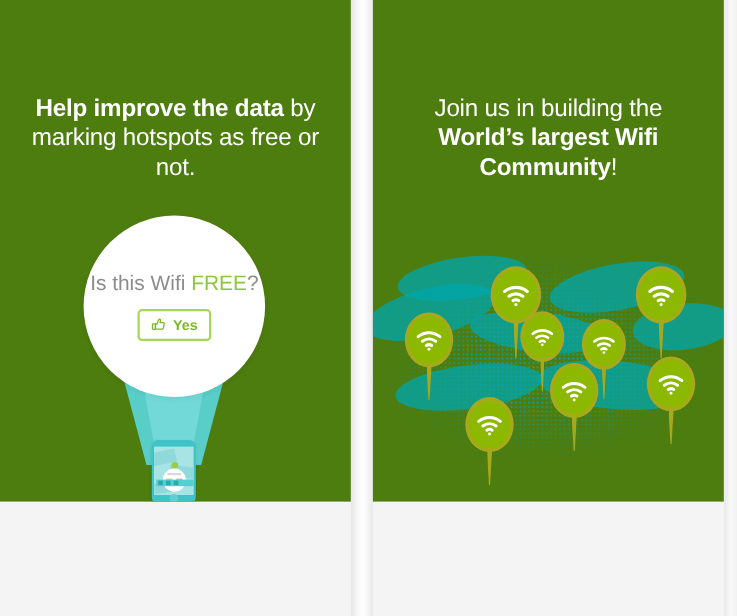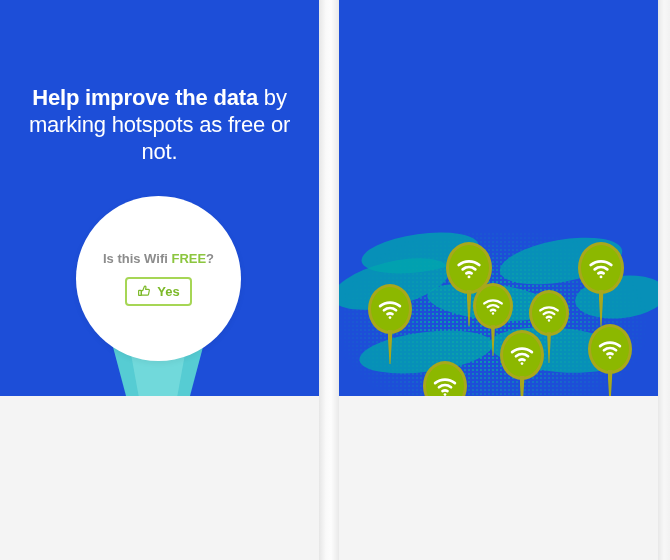--- a/index.html
+++ b/index.html
@@ -13,22 +13,22 @@
   }
   #app {
     position: relative;
     width: 670px;
     height: 560px;
     background: #f4f4f4;
   }
   .panel {
     position: absolute;
     top: 0;
-    height: 396px;
-    background: #1d4ed8;
+    height: 456px;
+    background: #4d7c0f;
     overflow: hidden;
   }
   #panel-left  { left: 0px;   width: 319px; }
   #panel-right { left: 339px; width: 319px; }
 
   .divider {
     position: absolute;
     top: 0;
     left: 319px;
     width: 20px;
@@ -92,23 +92,23 @@
     height: 165px;
     background: #ffffff;
     border-radius: 50%;
     box-shadow: 0 2px 6px rgba(0,0,0,0.06);
     display: flex;
     flex-direction: column;
     align-items: center;
     justify-content: center;
   }
   .bubble-question {
-    font-size: 13px;
+    font-size: 19px;
     color: #8c8c8c;
-    font-weight: bold;
+    font-weight: normal;
     margin-bottom: 11px;
     white-space: nowrap;
   }
   .bubble-question .free { color: #8cc63f; }
   .btn-row { display: flex; gap: 8px; }
   .vote-btn {
     display: flex;
     align-items: center;
     gap: 5px;
     border-radius: 4px;
@@ -285,20 +285,23 @@
       </div>
       <div class="phone-home"></div>
     </div>
   </div>
 
   <div class="divider"></div>
   <div class="right-edge"></div>
 
   <div class="panel" id="panel-right">
 
+    <div class="headline" id="headline-right">
+      <span>Join us in building the </span><b>World’s largest Wifi Community</b><span>!</span>
+    </div>
 
     <div class="worldmap">
       <div class="blob" style="left:-8px;  top:30px;  width:120px; height:44px; transform:rotate(-14deg);"></div>
       <div class="blob" style="left:22px;  top:2px;   width:118px; height:38px; transform:rotate(-8deg);"></div>
       <div class="blob" style="left:88px;  top:52px;  width:126px; height:36px; transform:rotate(6deg);"></div>
       <div class="blob" style="left:160px; top:8px;   width:124px; height:42px; transform:rotate(-10deg);"></div>
       <div class="blob" style="left:20px;  top:100px; width:134px; height:40px; transform:rotate(-7deg);"></div>
       <div class="blob" style="left:150px; top:96px;  width:140px; height:44px; transform:rotate(5deg);"></div>
       <div class="blob" style="left:236px; top:44px;  width:92px;  height:42px; transform:rotate(-6deg);"></div>
       <div class="dots"></div>

